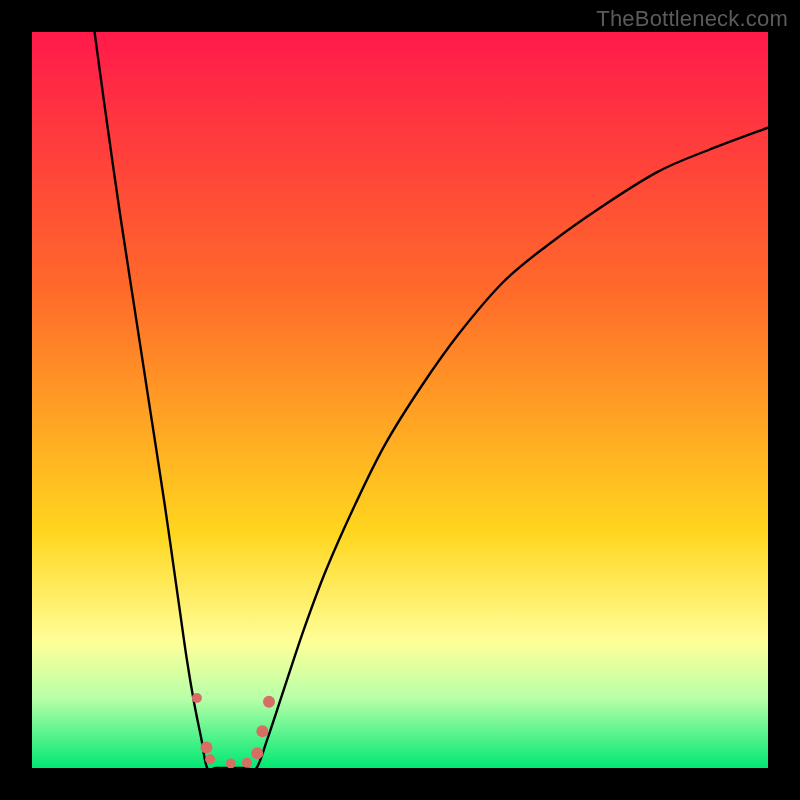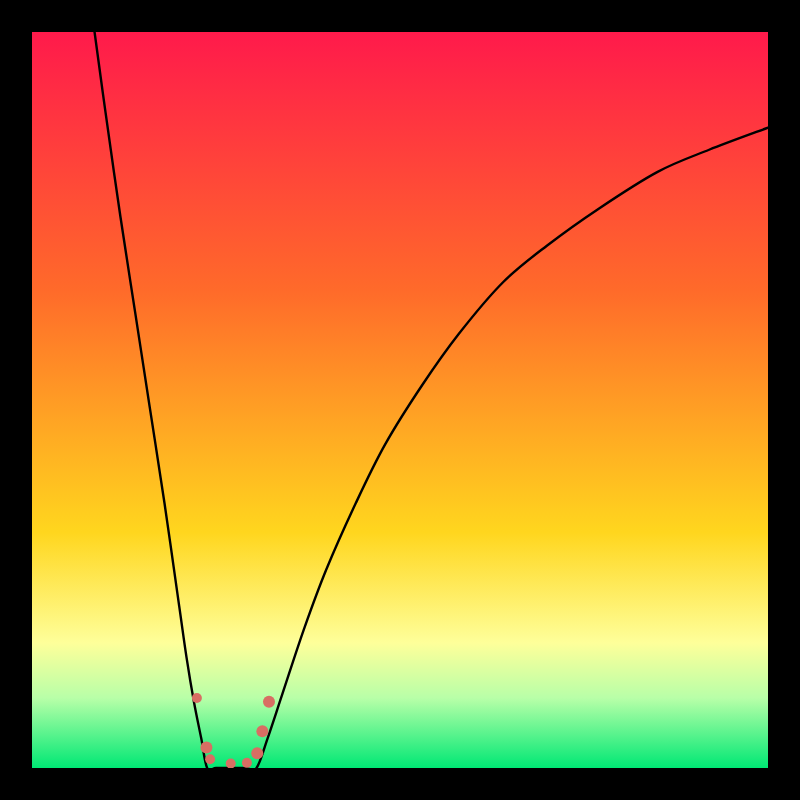--- a/index.html
+++ b/index.html
@@ -76,13 +76,14 @@
           <circle cx="174.43" cy="715.39" r="6" fill="#d86e63"></circle>
           <circle cx="178.11" cy="727.17" r="5" fill="#d86e63"></circle>
           <circle cx="198.72" cy="731.58" r="5" fill="#d86e63"></circle>
           <circle cx="214.91" cy="730.85" r="5" fill="#d86e63"></circle>
           <circle cx="225.22" cy="721.28" r="6" fill="#d86e63"></circle>
           <circle cx="230.37" cy="699.20" r="6" fill="#d86e63"></circle>
           <circle cx="236.99" cy="669.76" r="6" fill="#d86e63"></circle>
         </g>
     </svg>
   </div>
+  <div class="watermark">TheBottleneck.com</div>
 </div>
 
 </body></html>

